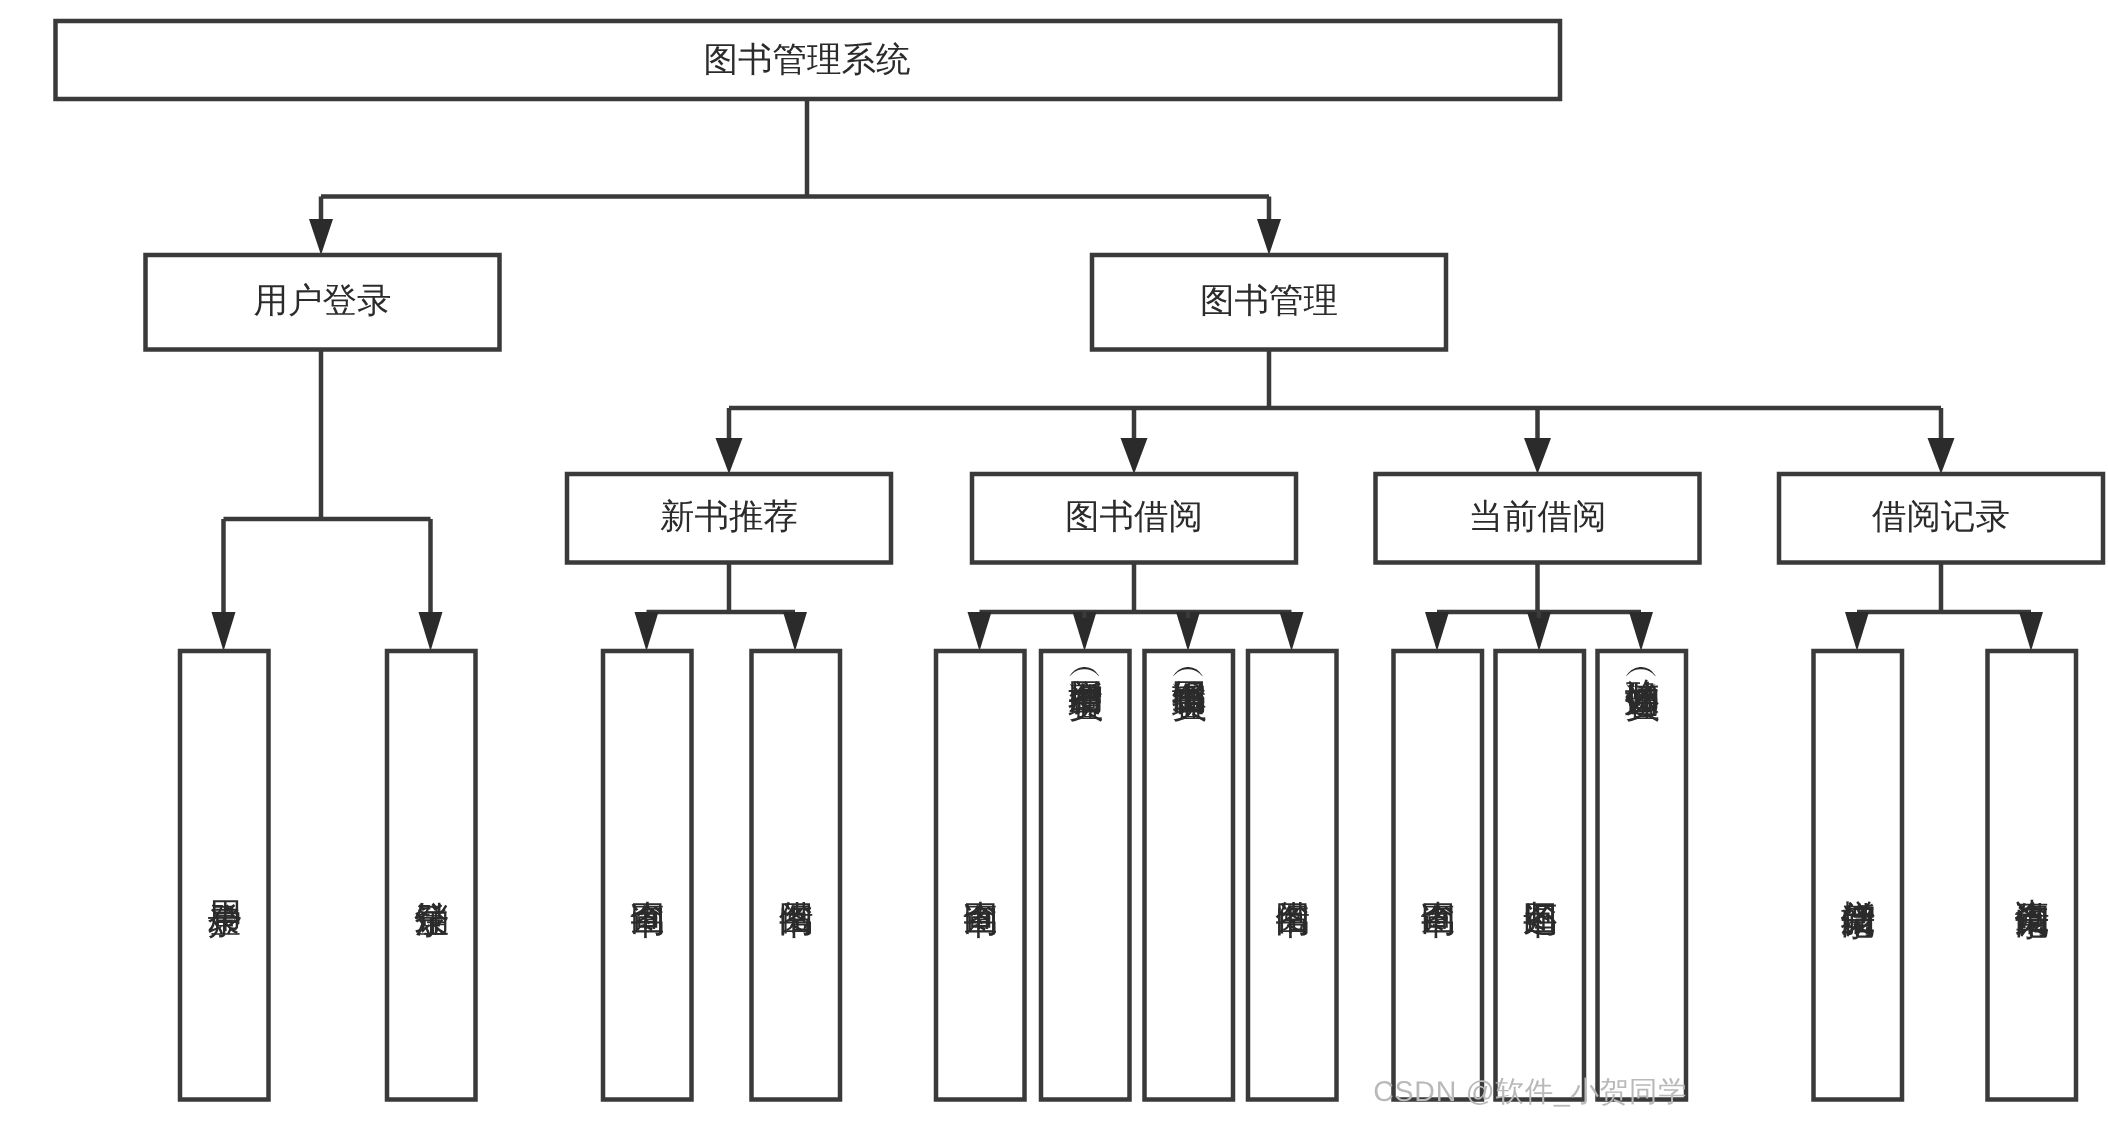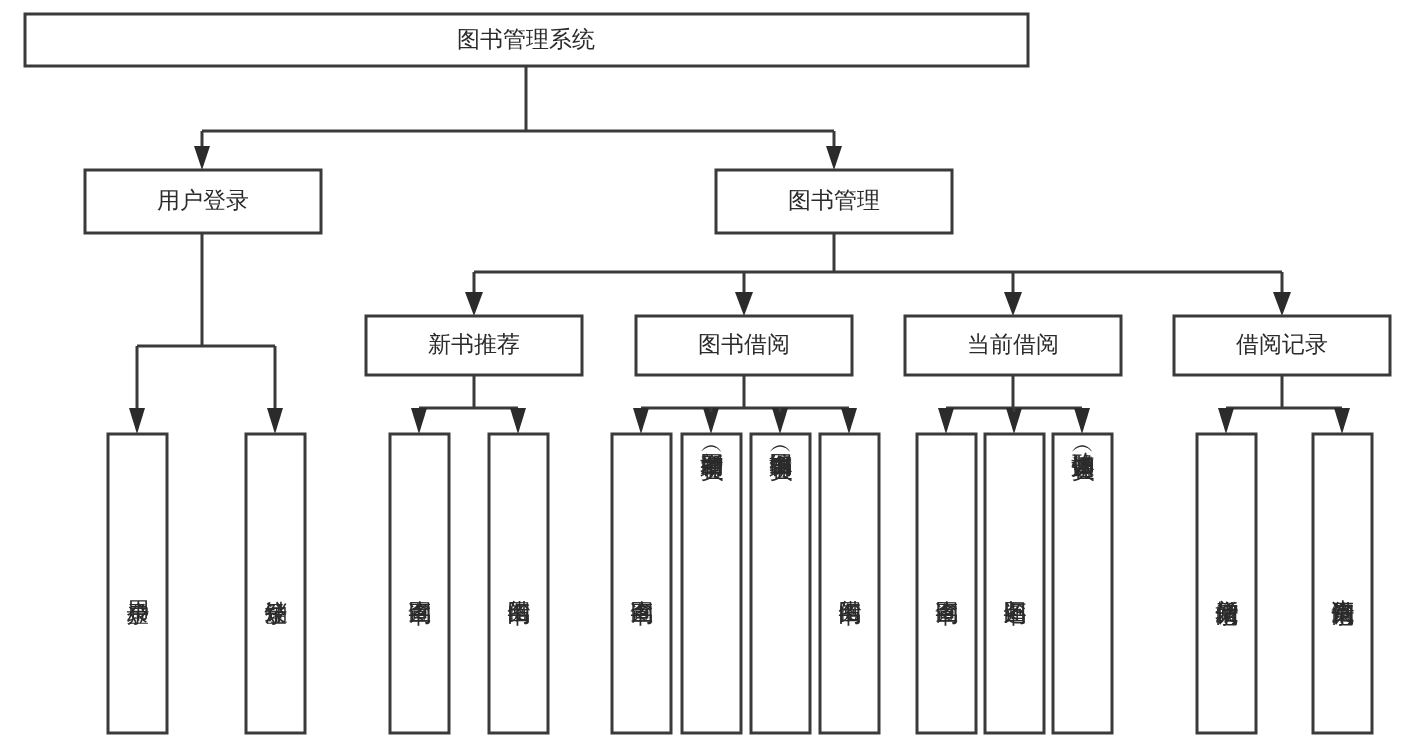--- a/index.html
+++ b/index.html
@@ -9,21 +9,21 @@
   }
   body {
     width: 1405px;
     height: 747px;
     font-family: "Liberation Sans", "DejaVu Sans", sans-serif;
     overflow: hidden;
     position: relative;
   }
   #diagram-root {
     position: absolute;
-    left: 4px;
+    left: 16px;
     top: 0;
     width: 1123px;
     height: 747px;
   }
   svg.flow {
     display: block;
     width: 1405px;
     height: 747px;
   }
   .node-box {
@@ -248,14 +248,15 @@
   </div>
 
   <div class="vert-label-wrap" style="left:1193px; top:434px; width:59px; height:299px;">
     <span class="vert-label">新增借阅记录</span>
   </div>
 
   <div class="vert-label-wrap" style="left:1309px; top:434px; width:59px; height:299px;">
     <span class="vert-label">查询借阅记录</span>
   </div>
 
+  <div class="watermark">CSDN @软件_小贺同学</div>
 
 </div>
 
 </body></html>

